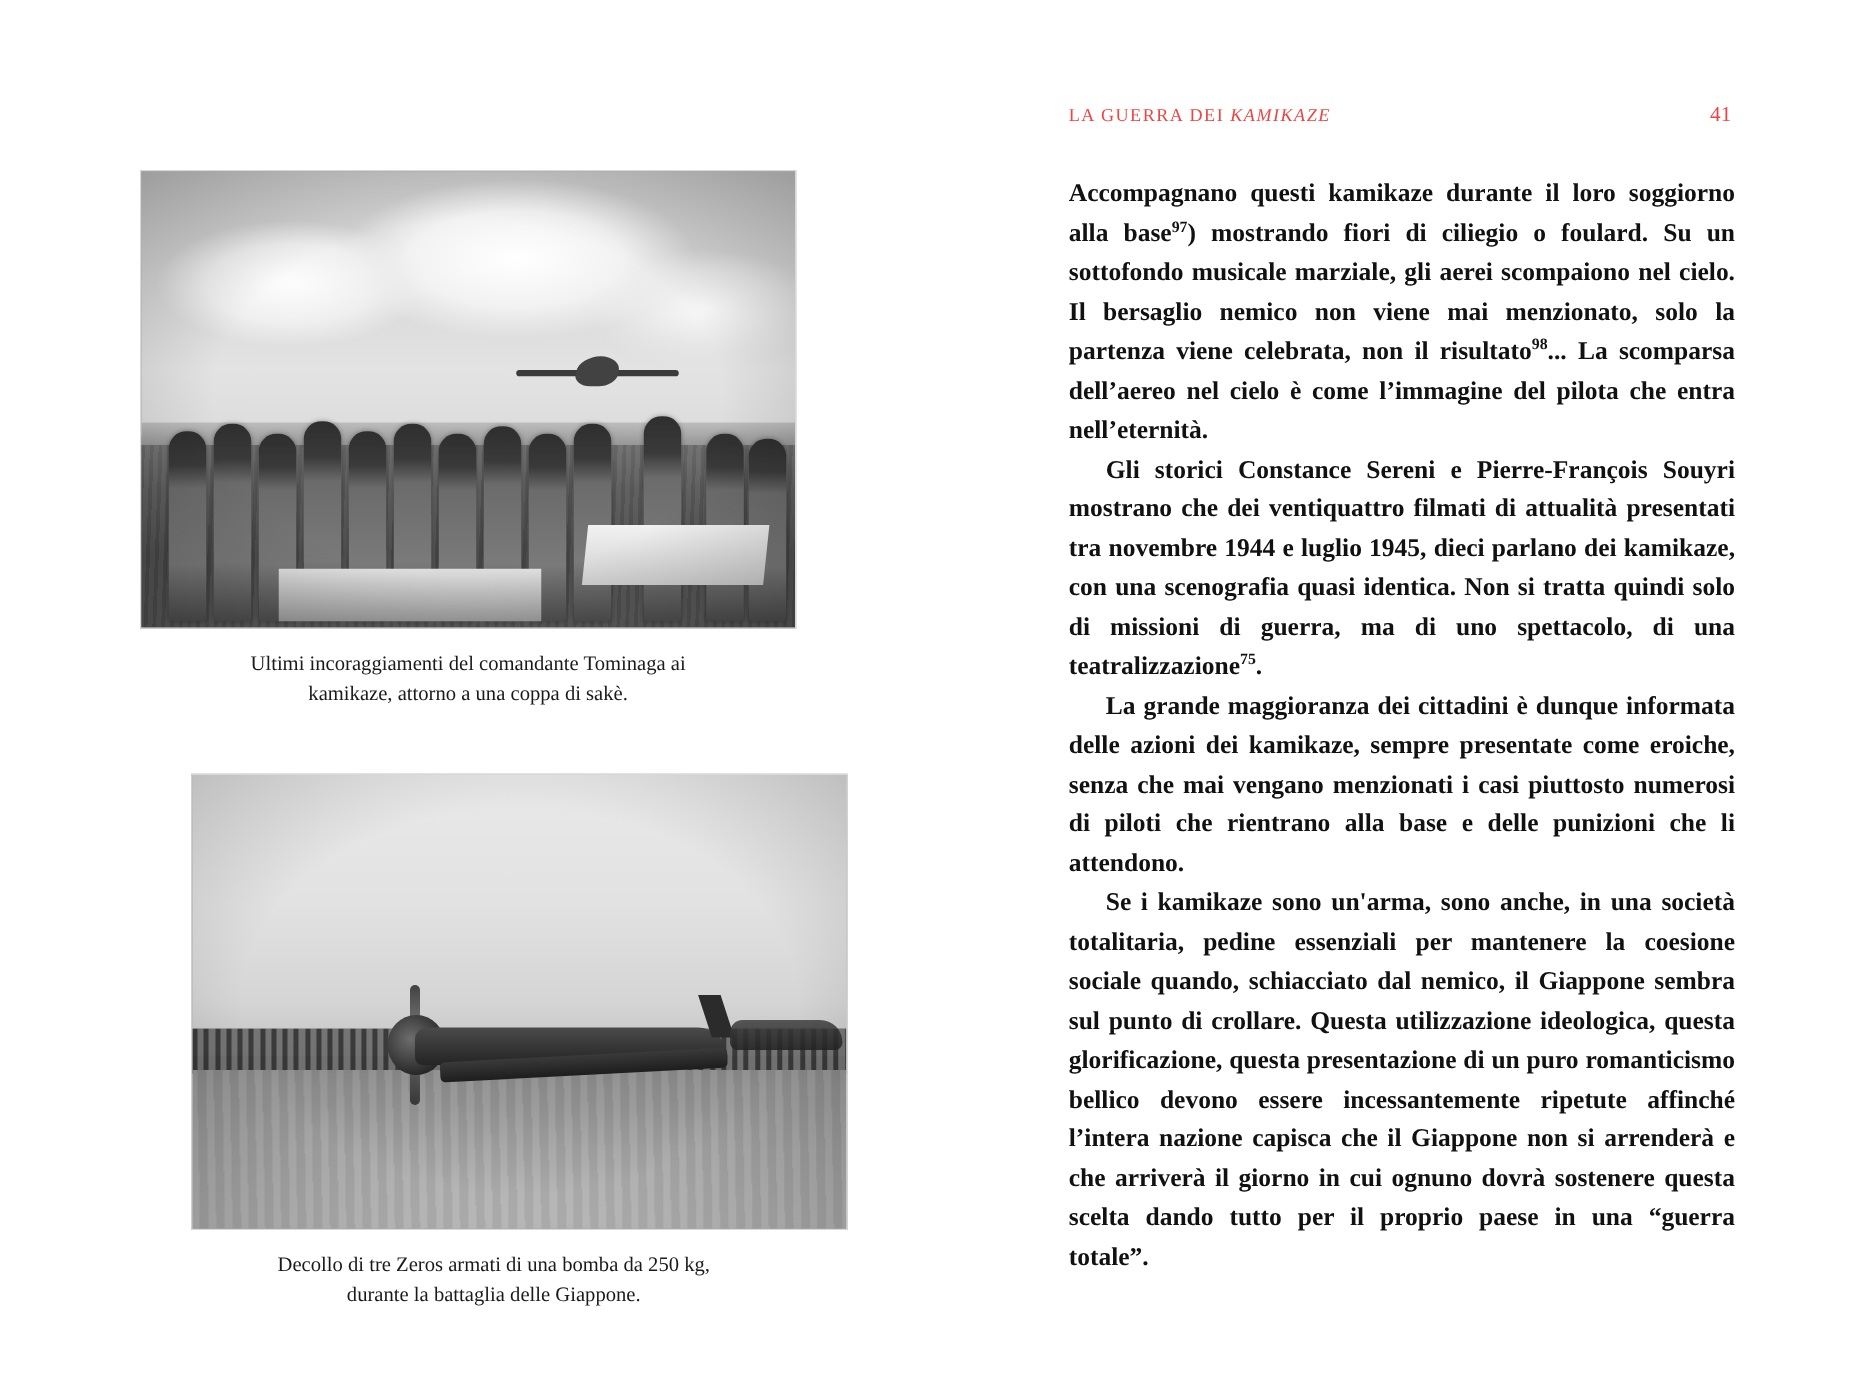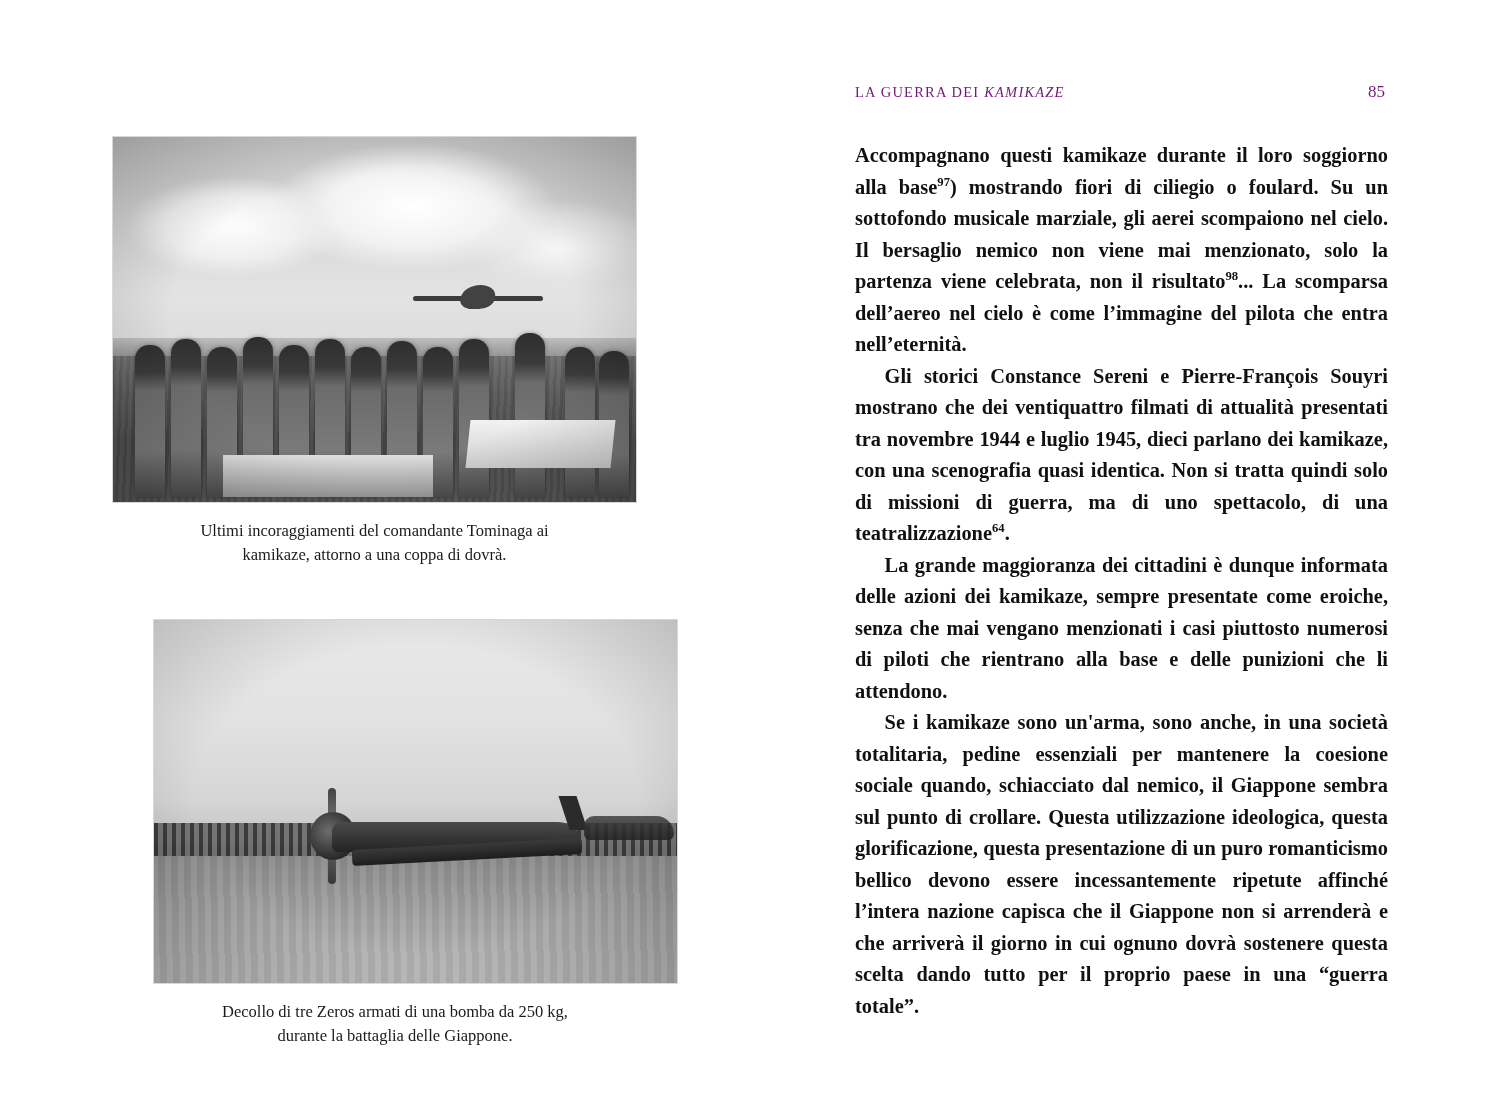--- a/index.html
+++ b/index.html
@@ -25,21 +25,21 @@
   .running-head {
     position: absolute;
     top: 82px;
     left: 855px;
     width: 530px;
     display: flex;
     justify-content: space-between;
     align-items: baseline;
     font-size: 15.5px;
     letter-spacing: 0.7px;
-    color: #701a75;
+    color: #ef4444;
   }
   .running-head .rh-title {
     font-variant: small-caps;
     text-transform: uppercase;
     font-size: 14.5px;
     letter-spacing: 1.2px;
   }
   .running-head .rh-title em {
     font-style: italic;
   }
@@ -280,21 +280,21 @@
     line-height: 0;
   }
 </style>
 </head>
 <body>
 
 <div class="page">
 
   <div class="running-head">
     <div class="rh-title"><span>LA GUERRA DEI </span><em>KAMIKAZE</em></div>
-    <div class="rh-page">85</div>
+    <div class="rh-page">41</div>
   </div>
 
   <div class="left-col">
 
     <figure class="figure">
       <div class="photo photo-1">
         <div class="ph1-sky"></div>
         <div class="ph1-horizon"></div>
         <div class="ph1-ground"></div>
         <div class="ph1-plane"></div>
@@ -312,21 +312,21 @@
           <i style="left:402px; height:164px;"></i>
           <i style="left:452px; height:150px;"></i>
           <i style="left:486px; height:146px;"></i>
         </div>
         <div class="ph1-table"></div>
         <div class="ph1-table2"></div>
         <div class="ph1-vign"></div>
       </div>
       <figcaption class="caption">
         <span>Ultimi incoraggiamenti del comandante Tominaga ai</span>
-        <span>kamikaze, attorno a una coppa di dovrà.</span>
+        <span>kamikaze, attorno a una coppa di sakè.</span>
       </figcaption>
     </figure>
 
     <figure class="figure">
       <div class="photo photo-2">
         <div class="ph2-sky"></div>
         <div class="ph2-crowd"></div>
         <div class="ph2-ground"></div>
         <div class="ph2-zero">
           <div class="ph2-prop"></div>
@@ -341,18 +341,18 @@
       <figcaption class="caption">
         <span>Decollo di tre Zeros armati di una bomba da 250 kg,</span>
         <span>durante la battaglia delle Giappone.</span>
       </figcaption>
     </figure>
 
   </div>
 
   <div class="right-col">
     <p><span>Accompagnano questi kamikaze durante il loro soggiorno alla base</span><sup>97</sup><span>) mostrando fiori di ciliegio o foulard. Su un sottofondo musicale marziale, gli aerei scompaiono nel cielo. Il bersaglio nemico non viene mai menzionato, solo la partenza viene celebrata, non il risultato</span><sup>98</sup><span>... La scomparsa dell’aereo nel cielo è come l’immagine del pilota che entra nell’eternità.</span></p>
-    <p><span>Gli storici Constance Sereni e Pierre-François Souyri mostrano che dei ventiquattro filmati di attualità presentati tra novembre 1944 e luglio 1945, dieci parlano dei kamikaze, con una scenografia quasi identica. Non si tratta quindi solo di missioni di guerra, ma di uno spettacolo, di una teatralizzazione</span><sup>64</sup><span>.</span></p>
+    <p><span>Gli storici Constance Sereni e Pierre-François Souyri mostrano che dei ventiquattro filmati di attualità presentati tra novembre 1944 e luglio 1945, dieci parlano dei kamikaze, con una scenografia quasi identica. Non si tratta quindi solo di missioni di guerra, ma di uno spettacolo, di una teatralizzazione</span><sup>75</sup><span>.</span></p>
     <p>La grande maggioranza dei cittadini è dunque informata delle azioni dei kamikaze, sempre presentate come eroiche, senza che mai vengano menzionati i casi piuttosto numerosi di piloti che rientrano alla base e delle punizioni che li attendono.</p>
     <p>Se i kamikaze sono un'arma, sono anche, in una società totalitaria, pedine essenziali per mantenere la coesione sociale quando, schiacciato dal nemico, il Giappone sembra sul punto di crollare. Questa utilizzazione ideologica, questa glorificazione, questa presentazione di un puro romanticismo bellico devono essere incessantemente ripetute affinché l’intera nazione capisca che il Giappone non si arrenderà e che arriverà il giorno in cui ognuno dovrà sostenere questa scelta dando tutto per il proprio paese in una “guerra totale”.</p>
   </div>
 
 </div>
 
 </body></html>

